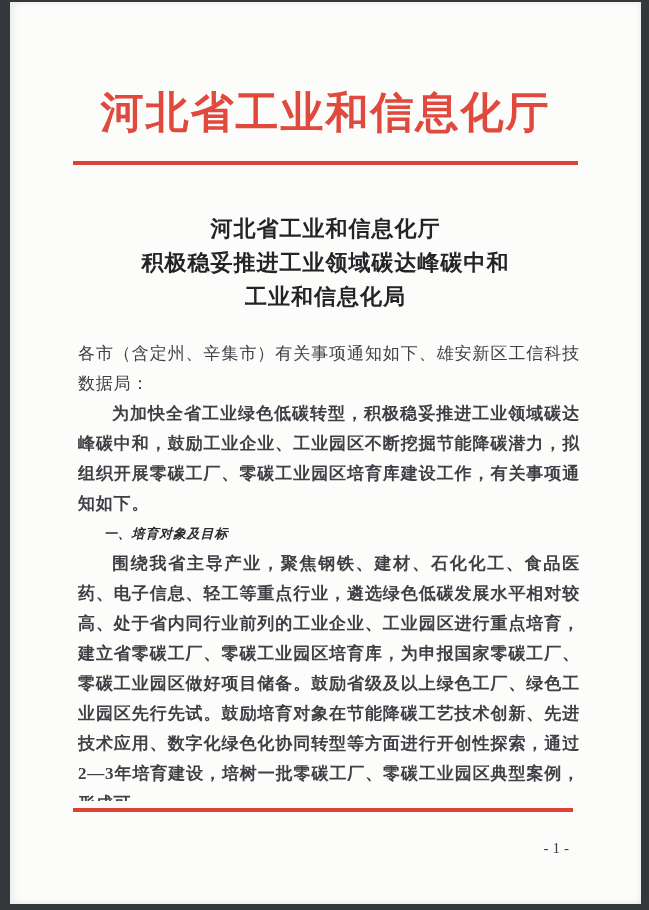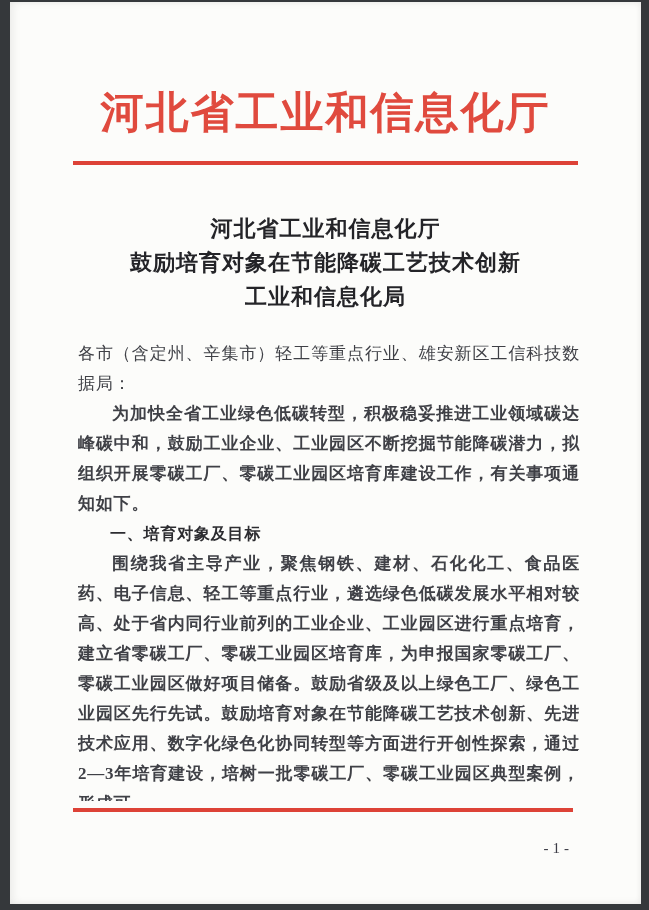--- a/index.html
+++ b/index.html
@@ -60,22 +60,23 @@
     letter-spacing:0.8px;
     color:var(--ink);
     text-align:justify;
   }
   .doc-body p{margin:0;}
   .indent{text-indent:2em;font-weight:bold;}
   .section-heading{
     text-indent:2em;
     font-family:"Liberation Sans","DejaVu Sans",sans-serif;
     font-weight:bold;
-    font-size:16px;
+    font-size:13px;
     color:#2c2c30;
+    font-style:italic;
   }
   .rule-bottom{
     position:absolute;
     top:806px; left:63px; width:500px;
     height:3px;
     border-top:1.5px solid var(--rule-red);
     border-bottom:3.5px solid var(--rule-red);
   }
   .page-number{
     position:absolute;
@@ -89,26 +90,26 @@
 <body>
 
 <div class="page">
 
   <div class="agency-header">河北省工业和信息化厅</div>
 
   <div class="rule-top"></div>
 
   <div class="doc-title">
     <div>河北省工业和信息化厅</div>
-    <div>鼓励培育对象在节能降碳工艺技术创新</div>
+    <div>积极稳妥推进工业领域碳达峰碳中和</div>
     <div>工业和信息化局</div>
   </div>
 
   <div class="doc-body">
-    <p>各市（含定州、辛集市）轻工等重点行业、雄安新区工信科技数据局：</p>
+    <p>各市（含定州、辛集市）有关事项通知如下、雄安新区工信科技数据局：</p>
     <p class="indent">为加快全省工业绿色低碳转型，积极稳妥推进工业领域碳达峰碳中和，鼓励工业企业、工业园区不断挖掘节能降碳潜力，拟组织开展零碳工厂、零碳工业园区培育库建设工作，有关事项通知如下。</p>
     <p class="section-heading">一、培育对象及目标</p>
     <p class="indent">围绕我省主导产业，聚焦钢铁、建材、石化化工、食品医药、电子信息、轻工等重点行业，遴选绿色低碳发展水平相对较高、处于省内同行业前列的工业企业、工业园区进行重点培育，建立省零碳工厂、零碳工业园区培育库，为申报国家零碳工厂、零碳工业园区做好项目储备。鼓励省级及以上绿色工厂、绿色工业园区先行先试。鼓励培育对象在节能降碳工艺技术创新、先进技术应用、数字化绿色化协同转型等方面进行开创性探索，通过2—3年培育建设，培树一批零碳工厂、零碳工业园区典型案例，形成可</p>
   </div>
 
   <div class="rule-bottom"></div>
 
   <div class="page-number">-1-</div>
 
 </div>

